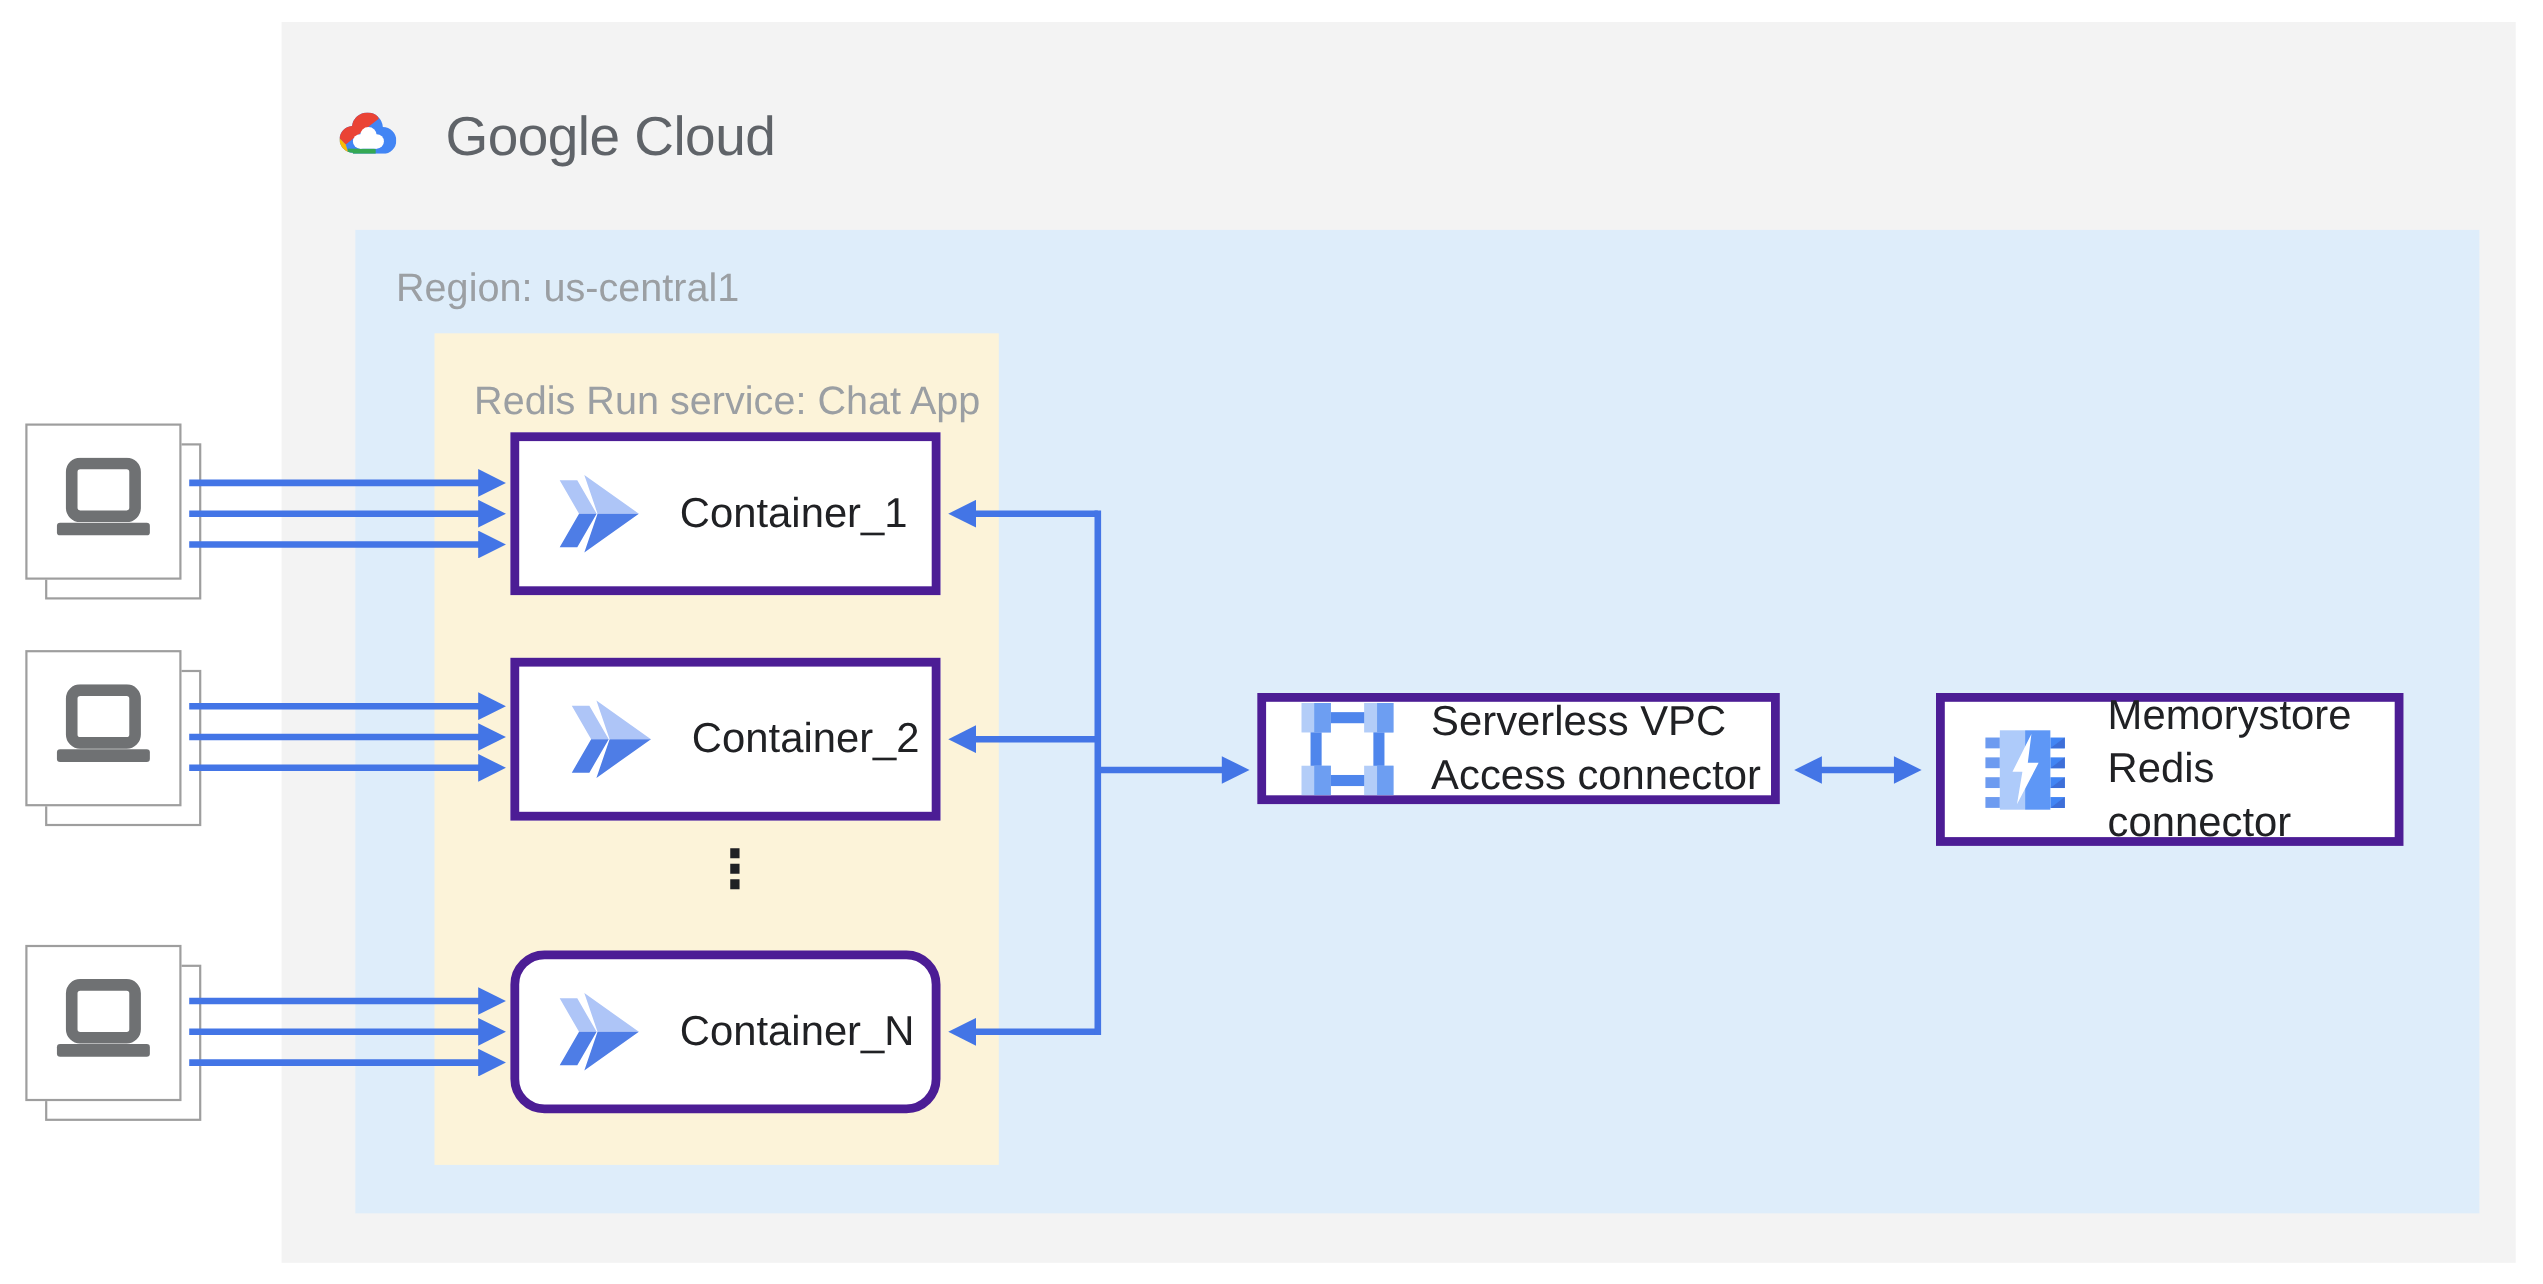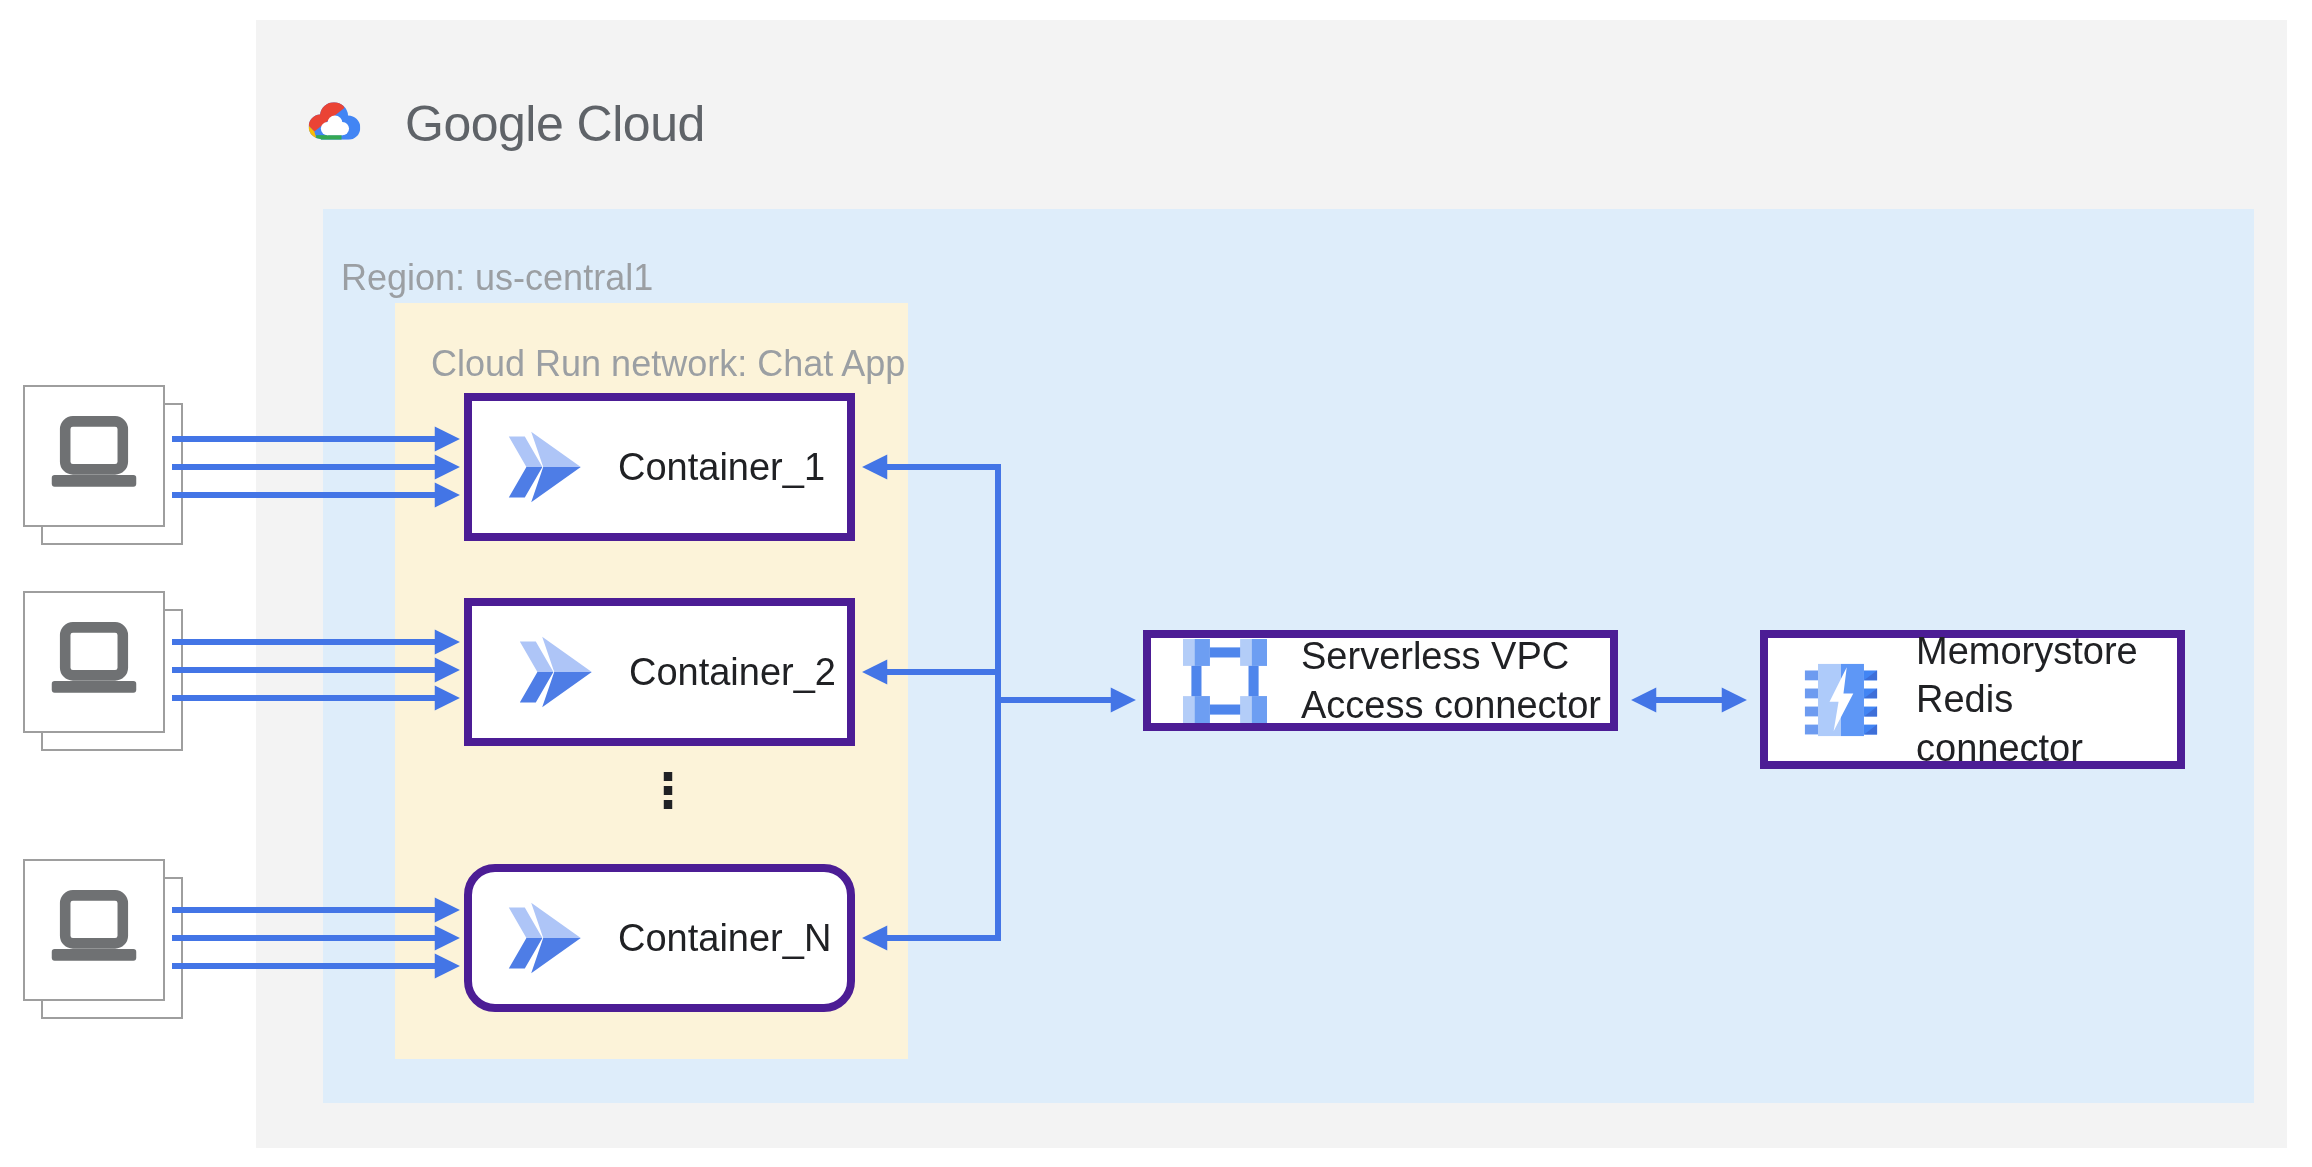--- a/index.html
+++ b/index.html
@@ -75,25 +75,25 @@
             <circle cx="34" cy="27" r="8"></circle>
           <circle cx="42" cy="33" r="7"></circle>
             <rect x="26" y="33" width="16" height="7"></rect>
         </g>
       </svg>
     </span>
     <span id="logo-text">Google Cloud</span>
   </div>
 
   <div id="region" class="abs">
-    <div class="zone-label abs" style="left:18px;top:32px;margin-top:16px;">Region: us-central1</div>
+    <div class="zone-label abs" style="left:37px;top:32px;">Region: us-central1</div>
   </div>
 
   <div id="cloudrun-zone" class="zone abs">
-    <div class="zone-label abs" style="left:36px;top:40px;">Cloud Run network: Chat App</div>
+    <div class="zone-label abs" style="left:36px;top:40px;">Redis Run service: Chat App</div>
   </div>
 
   <div class="node container-node abs" style="top:393px;">
     <span class="icon">
       <svg width="80" height="80" viewBox="0 0 100 100">
         <g clip-path="url(#crTop)" fill="#AEC5F7">
           <polygon points="6,12 26,12 48,50 26,88 6,88 28,50"></polygon>
             <polygon points="34,6 96,50 34,94 49,50"></polygon>
         </g>
         <g clip-path="url(#crBot)" fill="#4E7DE6">

